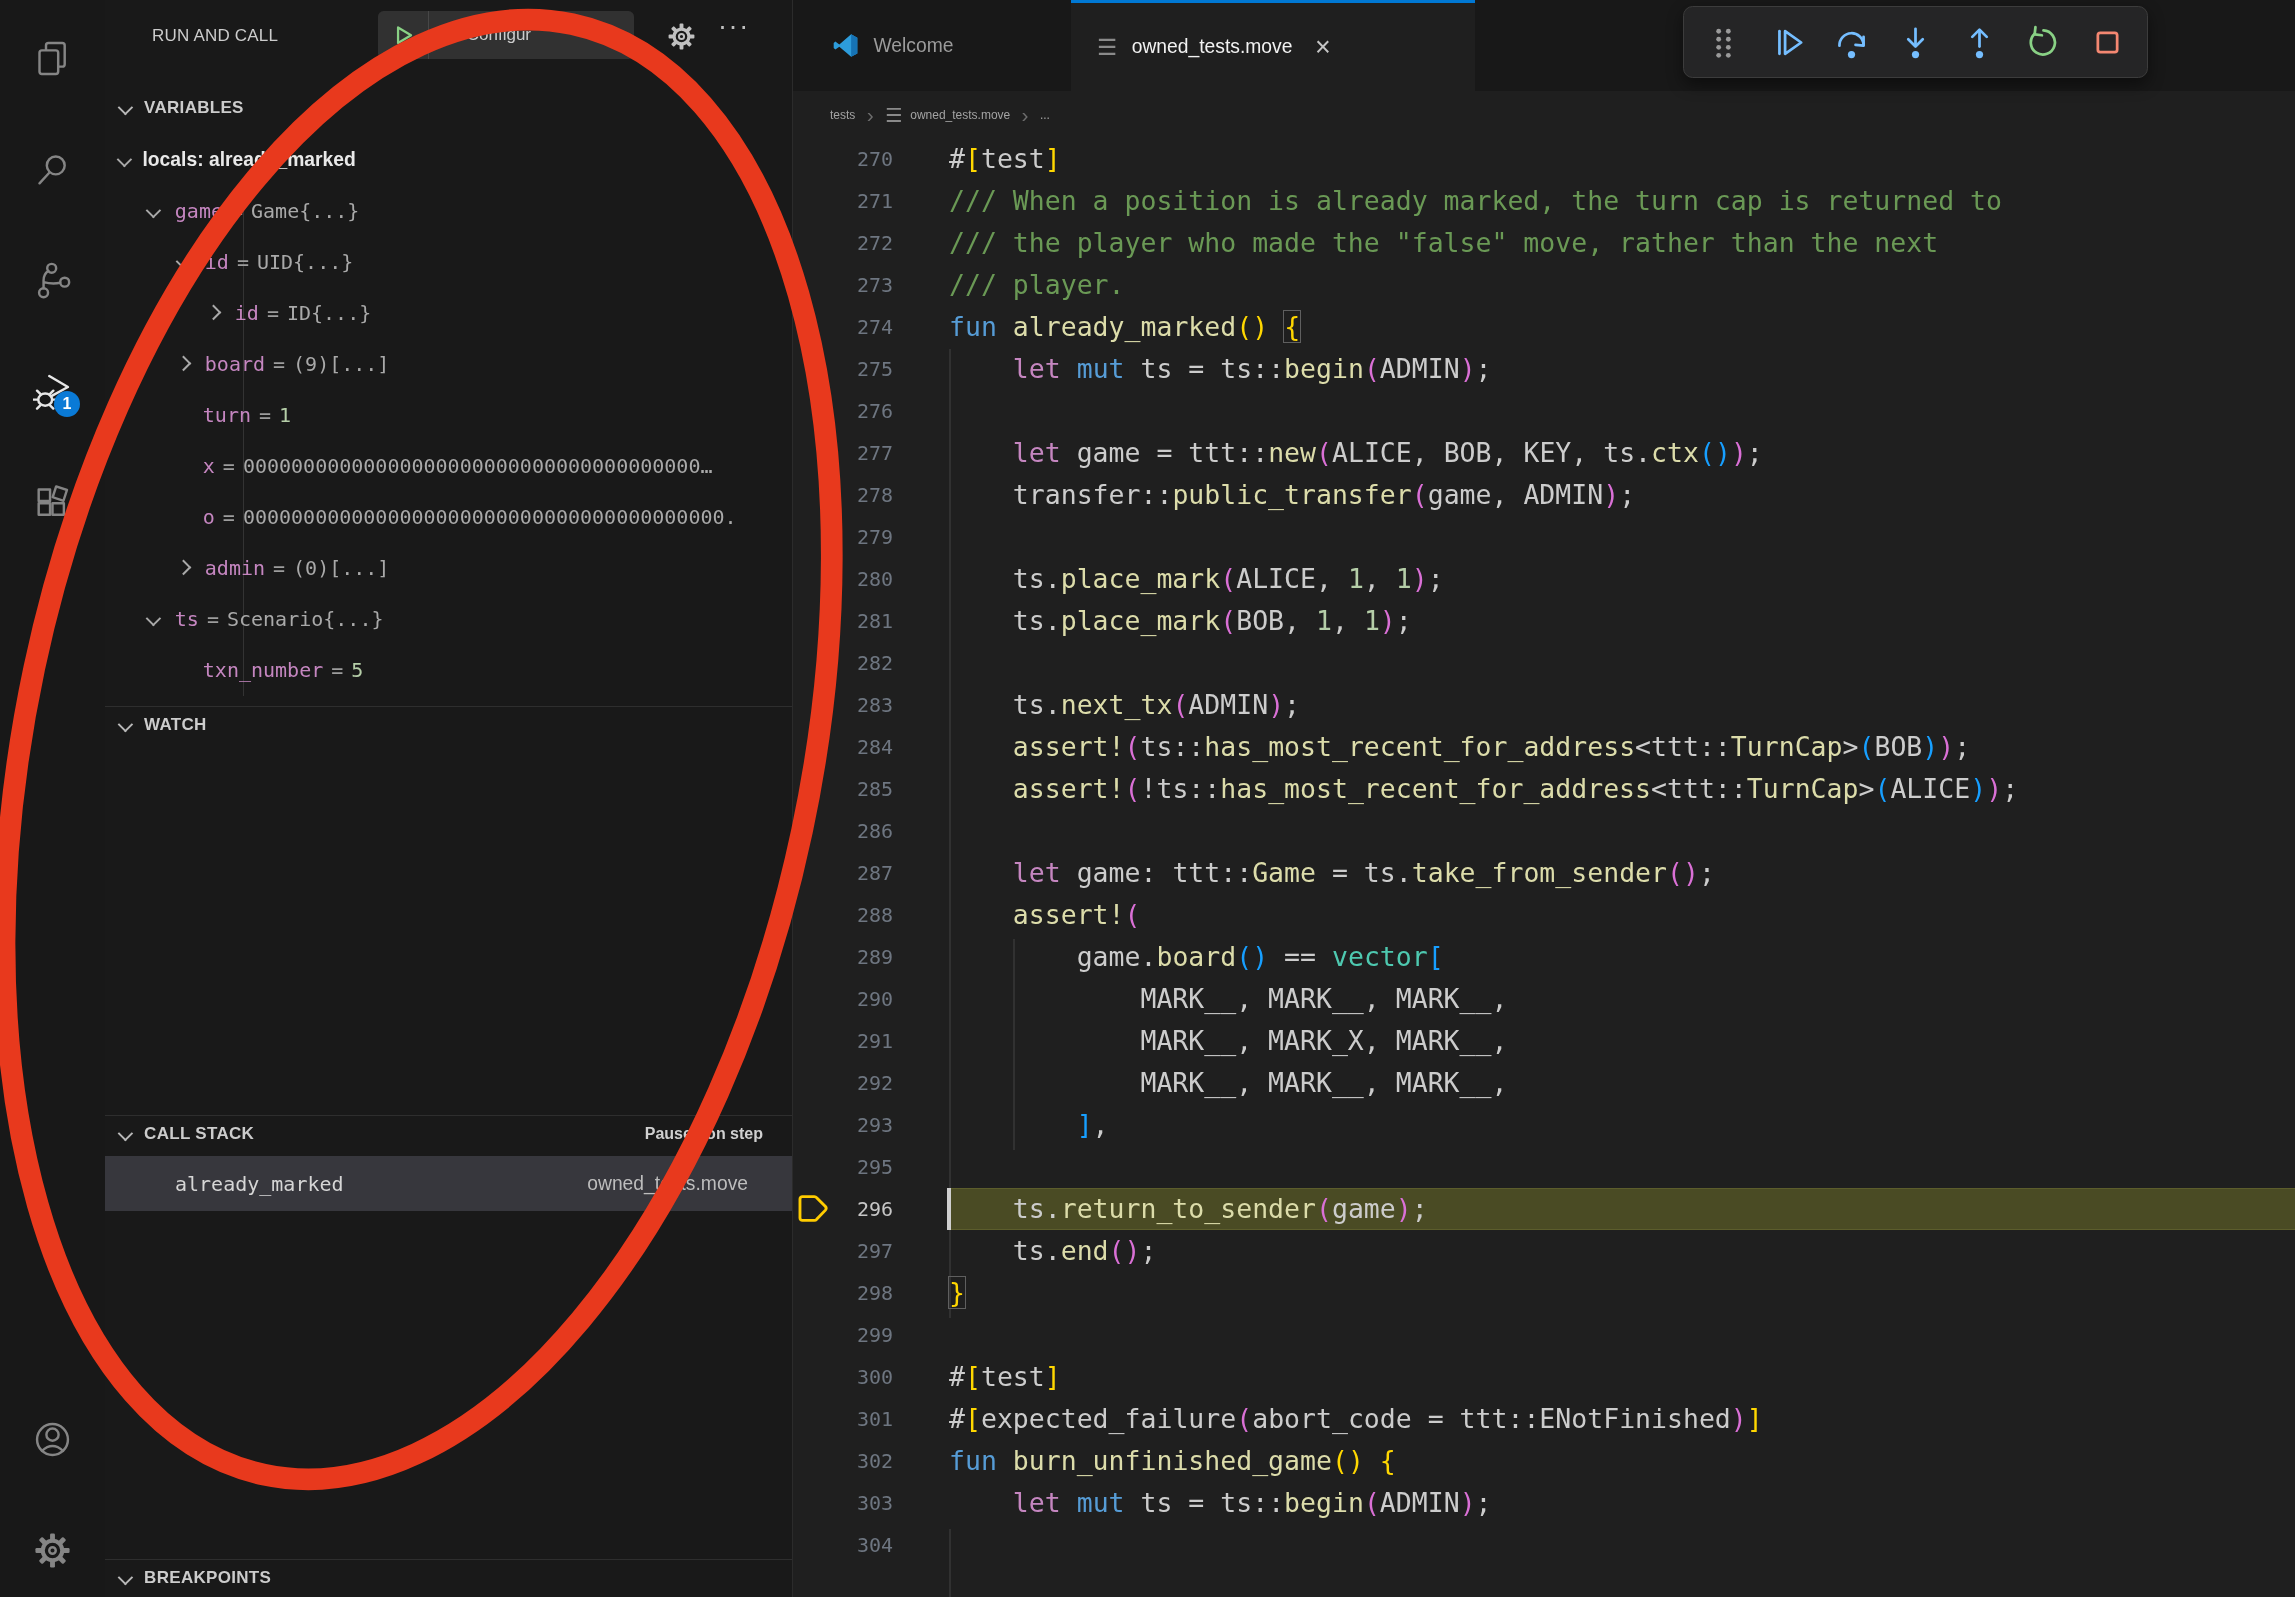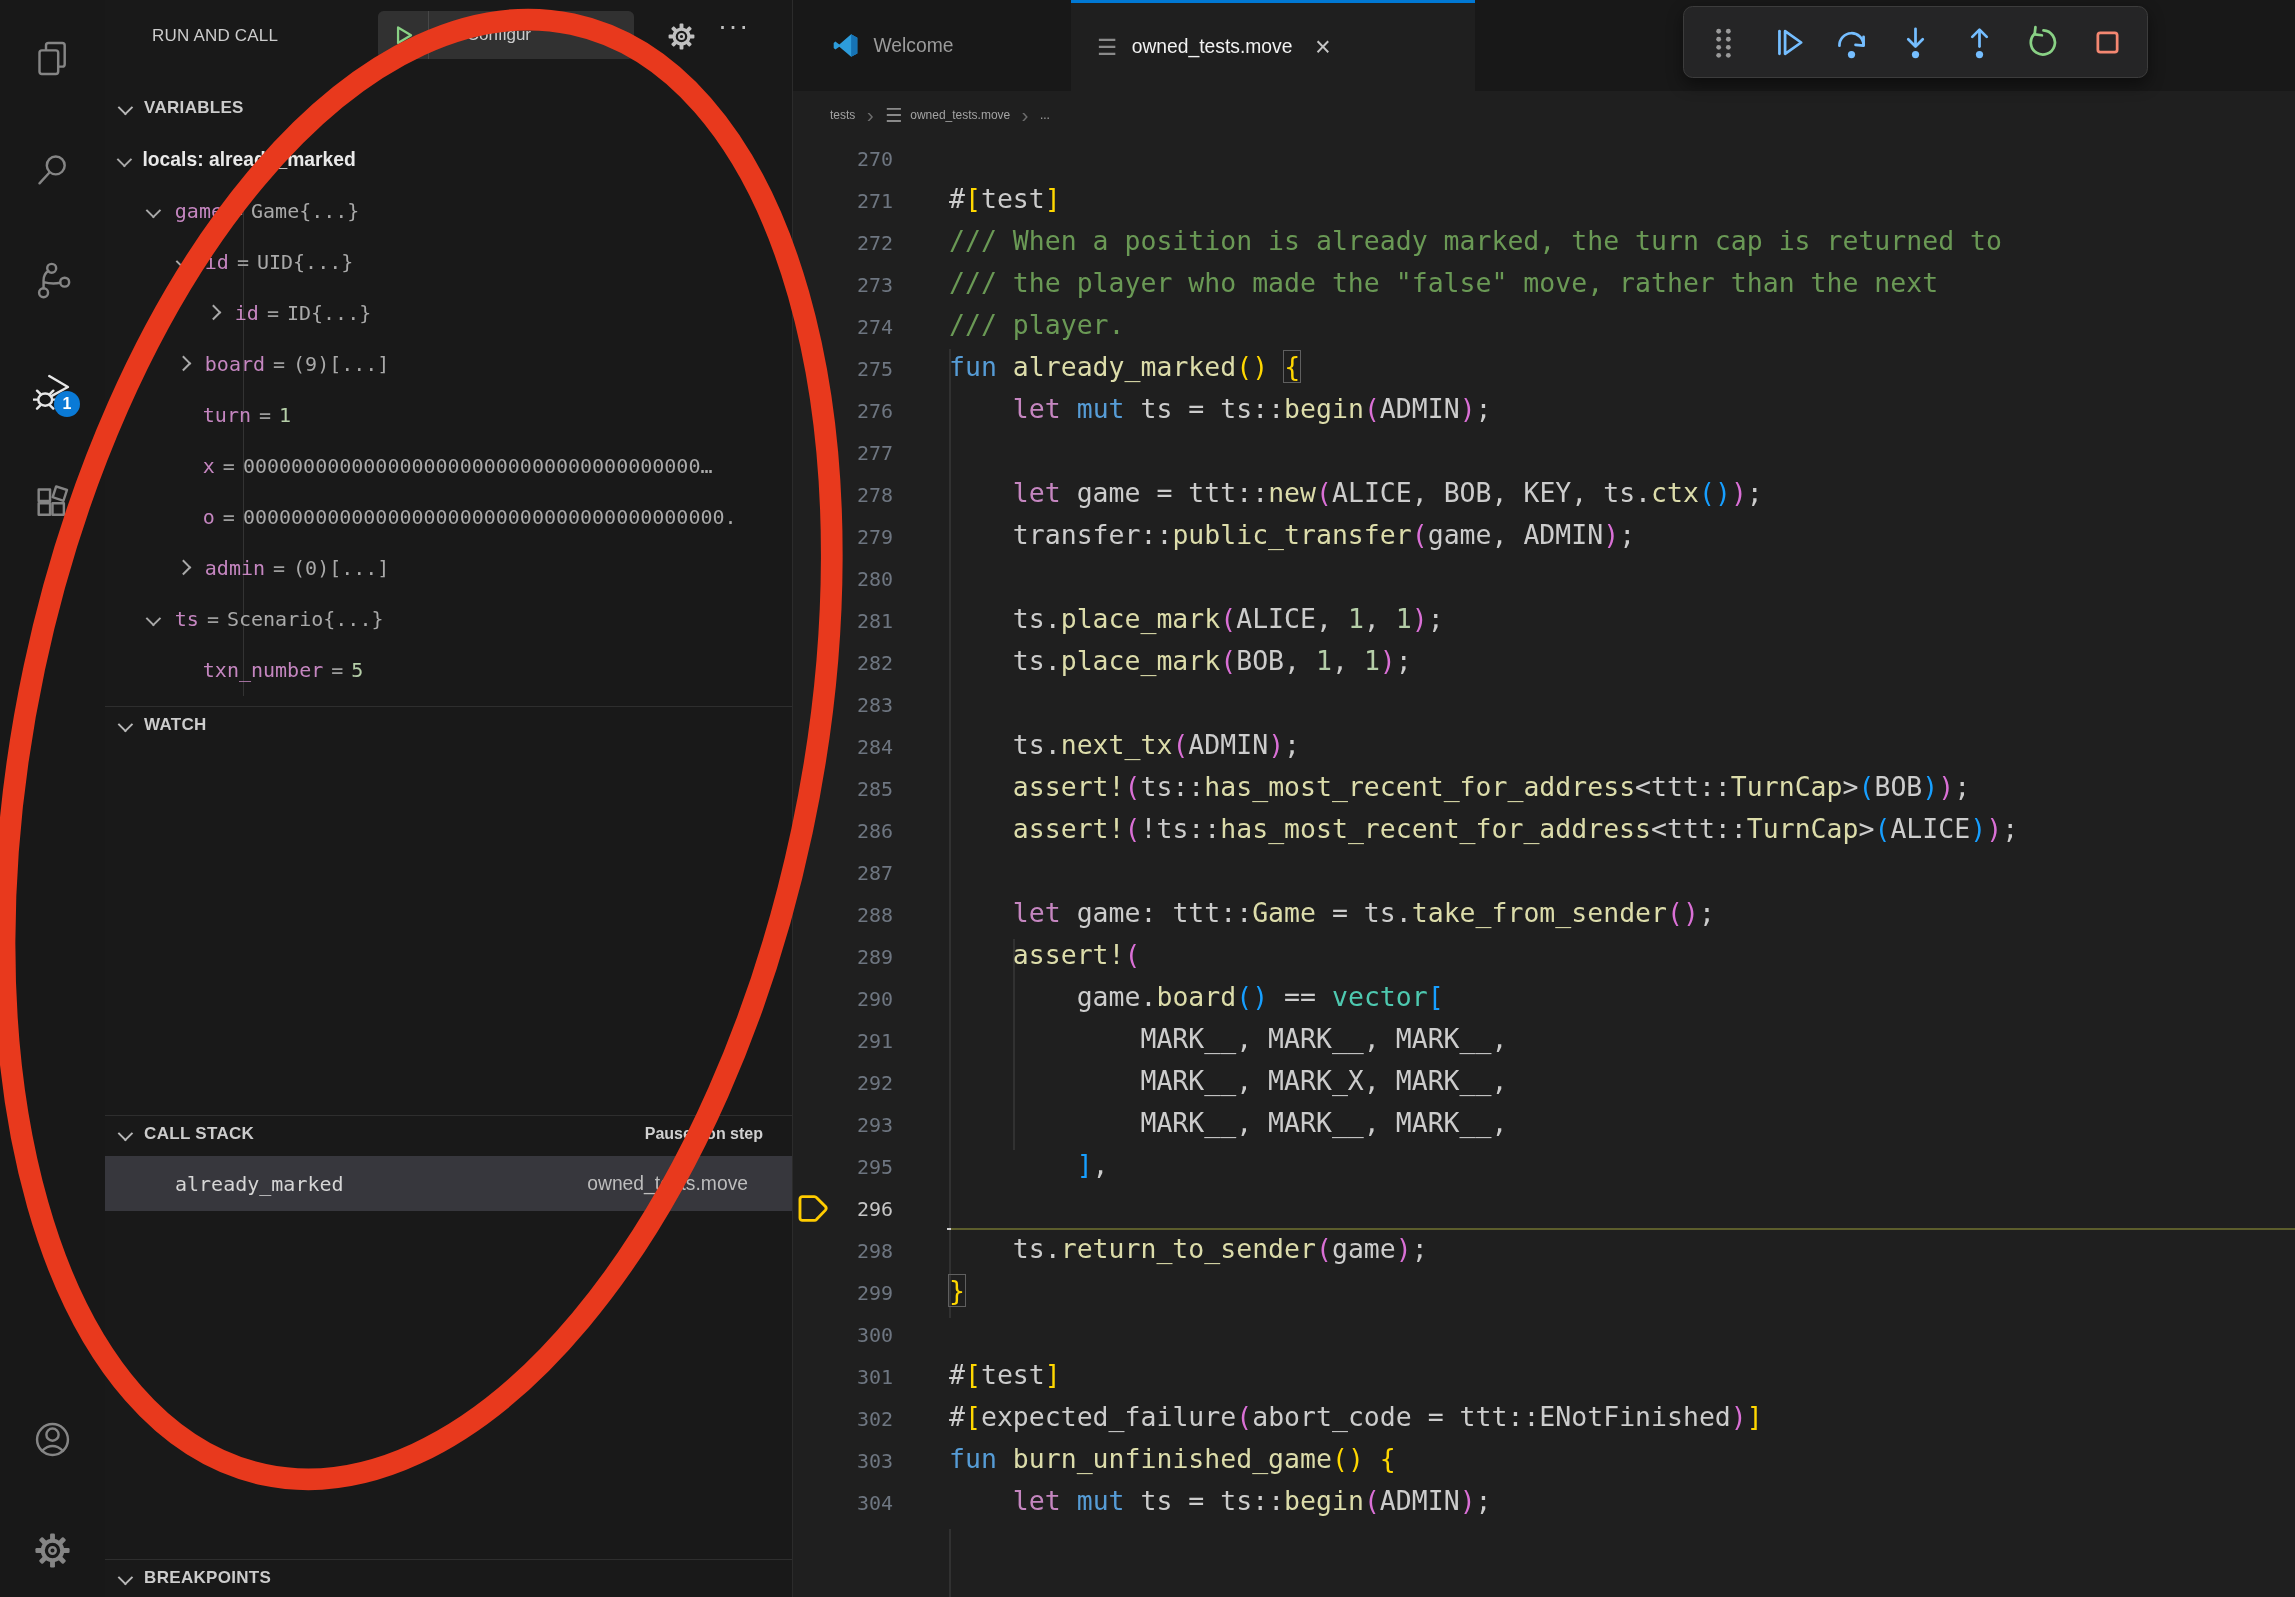--- a/index.html
+++ b/index.html
@@ -75,21 +75,21 @@
   .cl{position:relative;height:42px;display:flex;font-family:"DejaVu Sans Mono",monospace;}
   .gut{width:47px;flex:none;position:relative;}
   .gut svg{position:absolute;left:3.2px;top:3.2px;}
   .lnum{width:53px;flex:none;text-align:right;font-size:20px;color:#6e7681;line-height:42px;}
   .lnum.cur{color:#c6c6c6;}
   .lcontent{position:relative;flex:1;font-size:26.5px;line-height:42px;white-space:pre;}
   .lcontent .tk{position:relative;z-index:2;}
   .cl.hl .lcontent::before{content:'';position:absolute;left:54px;right:0;top:0;bottom:0;
         background:#4a4b24;border-top:1.6px solid #5c5d2c;border-bottom:1.6px solid #5c5d2c;box-sizing:border-box;z-index:0;}
   .cl.hl .lcontent::after{content:'';position:absolute;left:54px;top:0;bottom:0;width:4px;background:#cfcfcf;z-index:1;}
-  .lcontent{padding-left:56px;box-sizing:border-box;margin-top:40px;}
+  .lcontent{padding-left:56px;box-sizing:border-box;}
   .bb{outline:1.6px solid #5f5f5f;outline-offset:0.8px;}
   
   #annotation{left:0;top:0;width:2295px;height:1597px;pointer-events:none;z-index:60;}
 </style>
 </head>
 <body>
 
 <div id="app">
 
   <div id="activitybar" class="abs">
@@ -532,20 +532,25 @@
             <div class="gut">
               <svg width="35" height="35" viewBox="0 0 44 44">
                 <path d="M8 7 h15 a4 4 0 0 1 3 1.4 L37 19.5 a3.6 3.6 0 0 1 0 4.6 L26 35.6 a4 4 0 0 1 -3 1.4 H8 a3 3 0 0 1 -3 -3 V10 a3 3 0 0 1 3 -3 Z" fill="none" stroke="#ffcc00" stroke-width="3.6"></path>
               </svg>
             </div>
             <div class="lnum cur">296</div>
             <div class="lcontent"><span class="tk" style="color: rgb(204, 204, 204);">    ts.</span><span class="tk" style="color: rgb(220, 220, 170);">return_to_sender</span><span class="tk" style="color: rgb(218, 112, 214);">(</span><span class="tk" style="color: rgb(204, 204, 204);">game</span><span class="tk" style="color: rgb(218, 112, 214);">)</span><span class="tk" style="color: rgb(204, 204, 204);">;</span></div>
           </div>
           <div class="cl">
             <div class="gut"></div>
+            <div class="lnum">297</div>
+            <div class="lcontent"><span class="tk" style="color: rgb(204, 204, 204);">    ts.</span><span class="tk" style="color: rgb(220, 220, 170);">end</span><span class="tk" style="color: rgb(218, 112, 214);">(</span><span class="tk" style="color: rgb(218, 112, 214);">)</span><span class="tk" style="color: rgb(204, 204, 204);">;</span></div>
+          </div>
+          <div class="cl">
+            <div class="gut"></div>
             <div class="lnum">298</div>
             <div class="lcontent"><span class="tk bb" style="color: rgb(255, 215, 0);">}</span></div>
           </div>
           <div class="cl">
             <div class="gut"></div>
             <div class="lnum">299</div>
             <div class="lcontent"></div>
           </div>
           <div class="cl">
             <div class="gut"></div>

